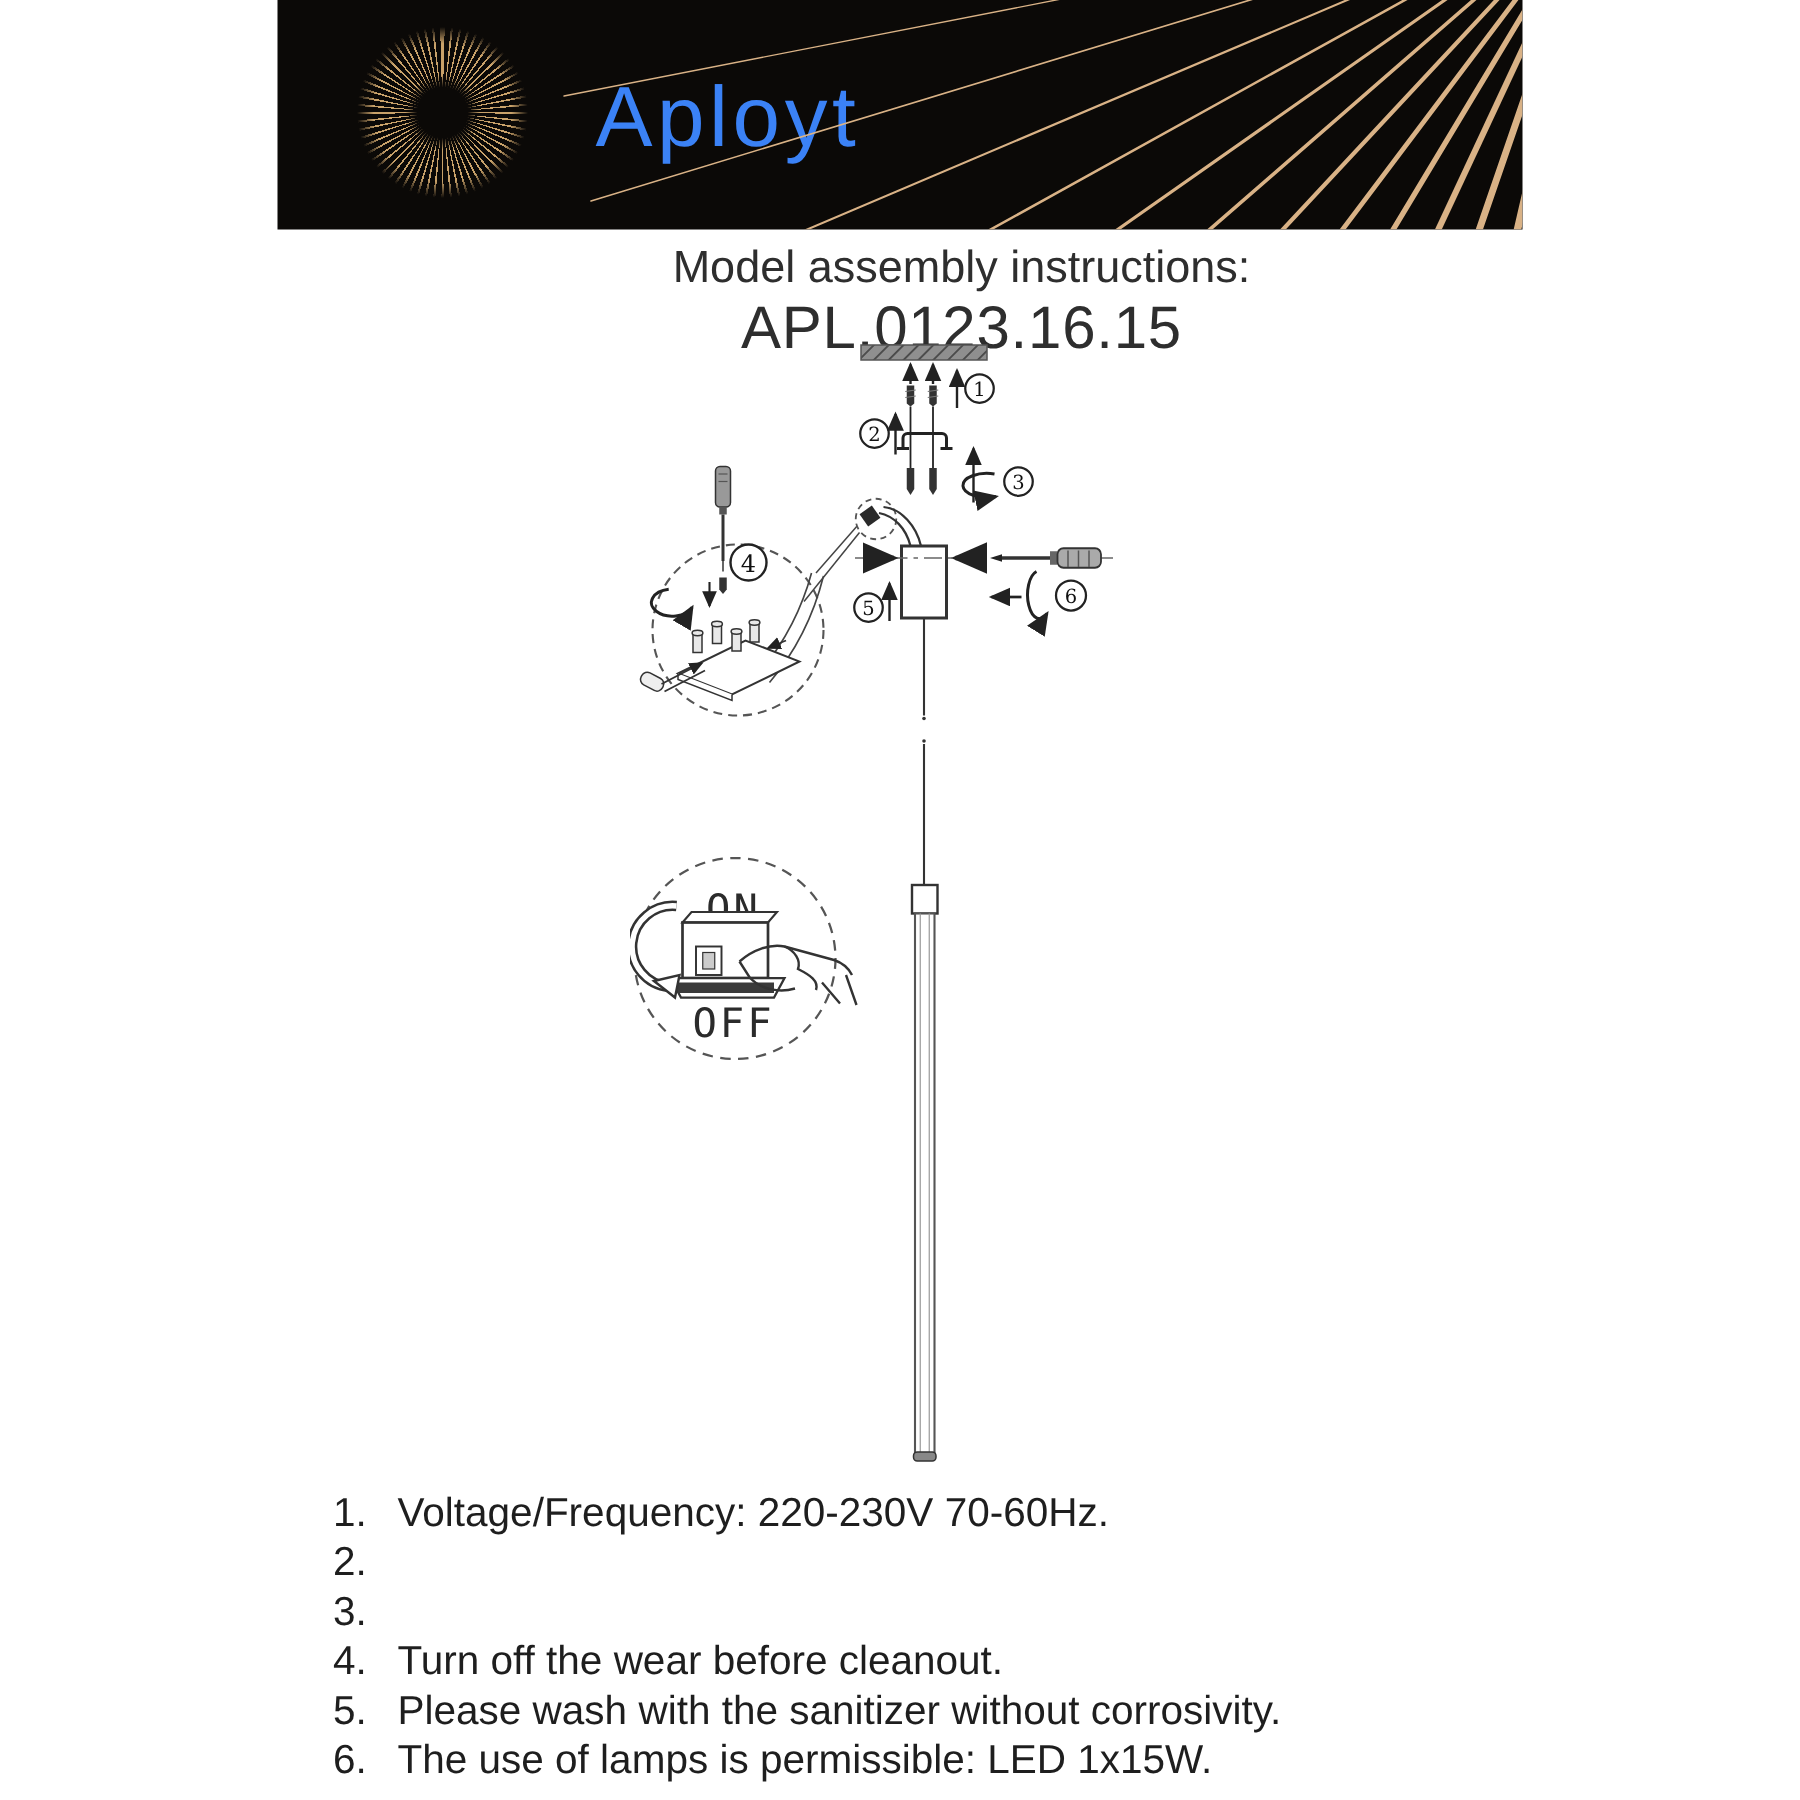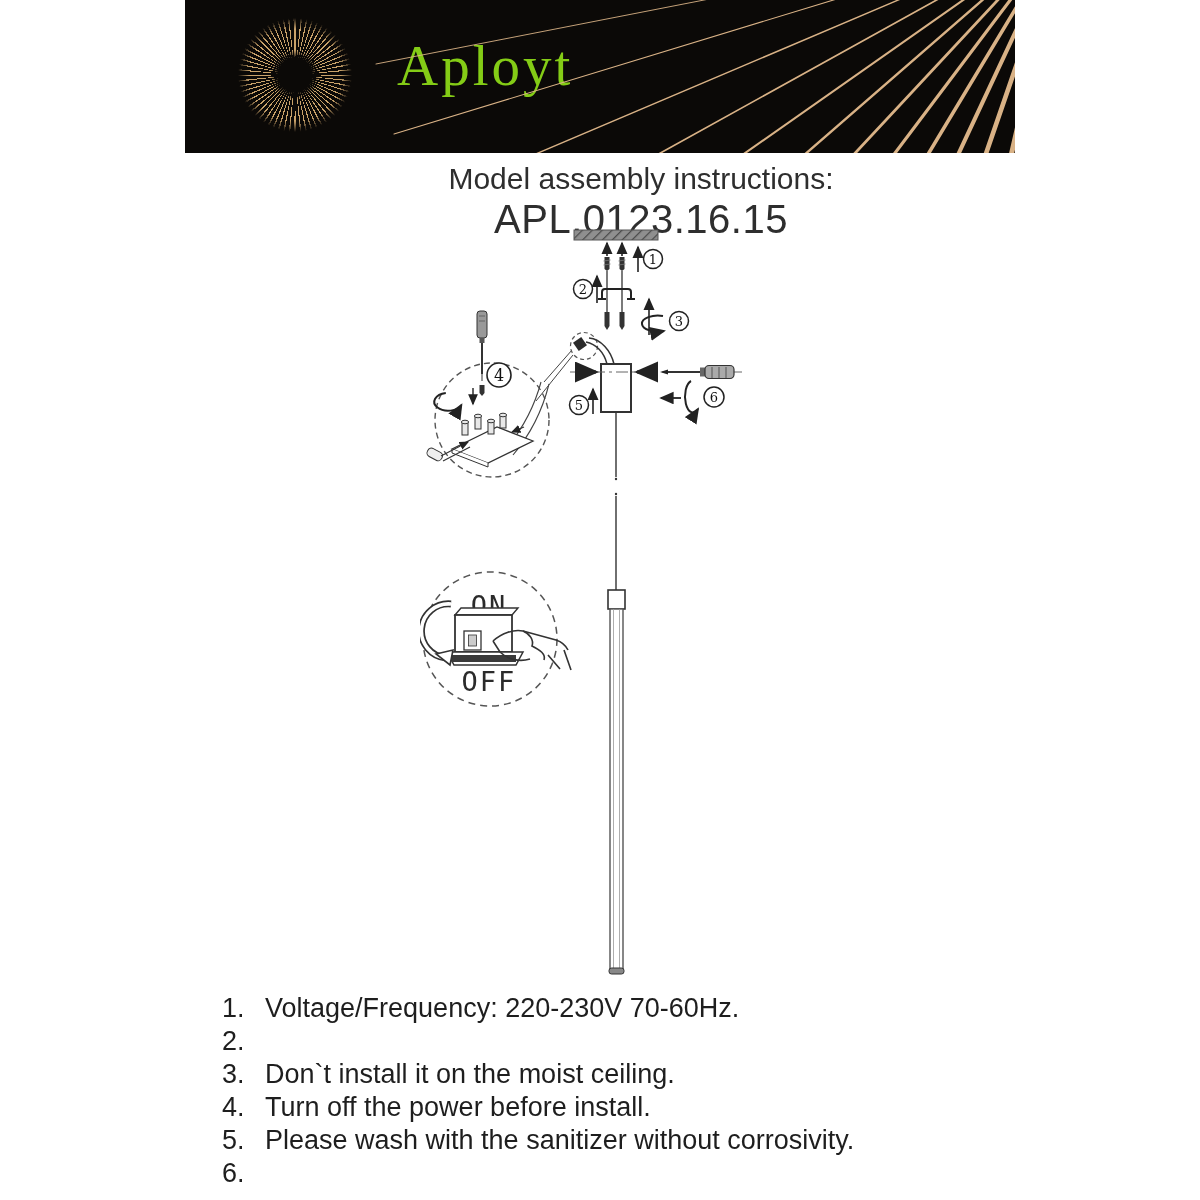--- a/index.html
+++ b/index.html
@@ -6,22 +6,22 @@
   body{width:1200px;height:1200px;position:relative;overflow:hidden;
        font-family:"Liberation Sans",sans-serif;}
 
   
   .banner{position:absolute;left:185px;top:0;width:830px;height:153px;
           background:#0b0907;overflow:hidden;}
   .starburst{position:absolute;left:48px;top:13px;width:124px;height:124px;border-radius:50%;
     background:repeating-conic-gradient(#c9a26a 0deg 1.5deg, rgba(0,0,0,0) 1.5deg 5.6deg);
     -webkit-mask:radial-gradient(circle closest-side, rgba(0,0,0,0) 0 27%, #000 40% 74%, rgba(0,0,0,0) 92%);
     mask:radial-gradient(circle closest-side, rgba(0,0,0,0) 0 27%, #000 40% 74%, rgba(0,0,0,0) 92%);}
-  .brand{position:absolute;left:212px;top:33px;font-size:57px;font-weight:300;
-         color:#84cc16;letter-spacing:3px;font-family:Liberation Serif, serif;}
+  .brand{position:absolute;left:212px;top:45px;font-size:57px;font-weight:300;
+         color:#3b82f6;letter-spacing:3px;font-family:Liberation Sans, sans-serif;}
   .rays{position:absolute;right:0;top:0;}
 
   
   .title-block{position:absolute;left:0;top:162px;width:1200px;text-align:center;color:#2e2e2e;padding-left:41px;}
   .title-line{font-size:30px;line-height:33px;}
   .model-line{font-size:40px;line-height:33px;margin-top:8px;letter-spacing:0.5px;}
 
   
   .diagram{position:absolute;left:420px;top:220px;}
   .stepnum{font-family:"DejaVu Serif",serif;font-size:13px;text-anchor:middle;fill:#111;}
@@ -243,29 +243,29 @@
       <span class="inst-num">1.</span>
       <span class="inst-text">Voltage/Frequency: 220-230V 70-60Hz.</span>
     </div>
 
     <div class="inst-row">
       <span class="inst-num">2.</span>
     </div>
 
     <div class="inst-row">
       <span class="inst-num">3.</span>
-      <span class="inst-text">Don`t install it on the moist ceiling.</span>
     </div>
 
     <div class="inst-row">
       <span class="inst-num">4.</span>
-      <span class="inst-text">Turn off the power before install.</span>
+      <span class="inst-text">Turn off the wear before cleanout.</span>
     </div>
 
     <div class="inst-row">
       <span class="inst-num">5.</span>
       <span class="inst-text">Please wash with the sanitizer without corrosivity.</span>
     </div>
 
     <div class="inst-row">
       <span class="inst-num">6.</span>
+      <span class="inst-text">The use of lamps is permissible: LED 1x15W.</span>
     </div>
   </div>
 
 </body></html>

